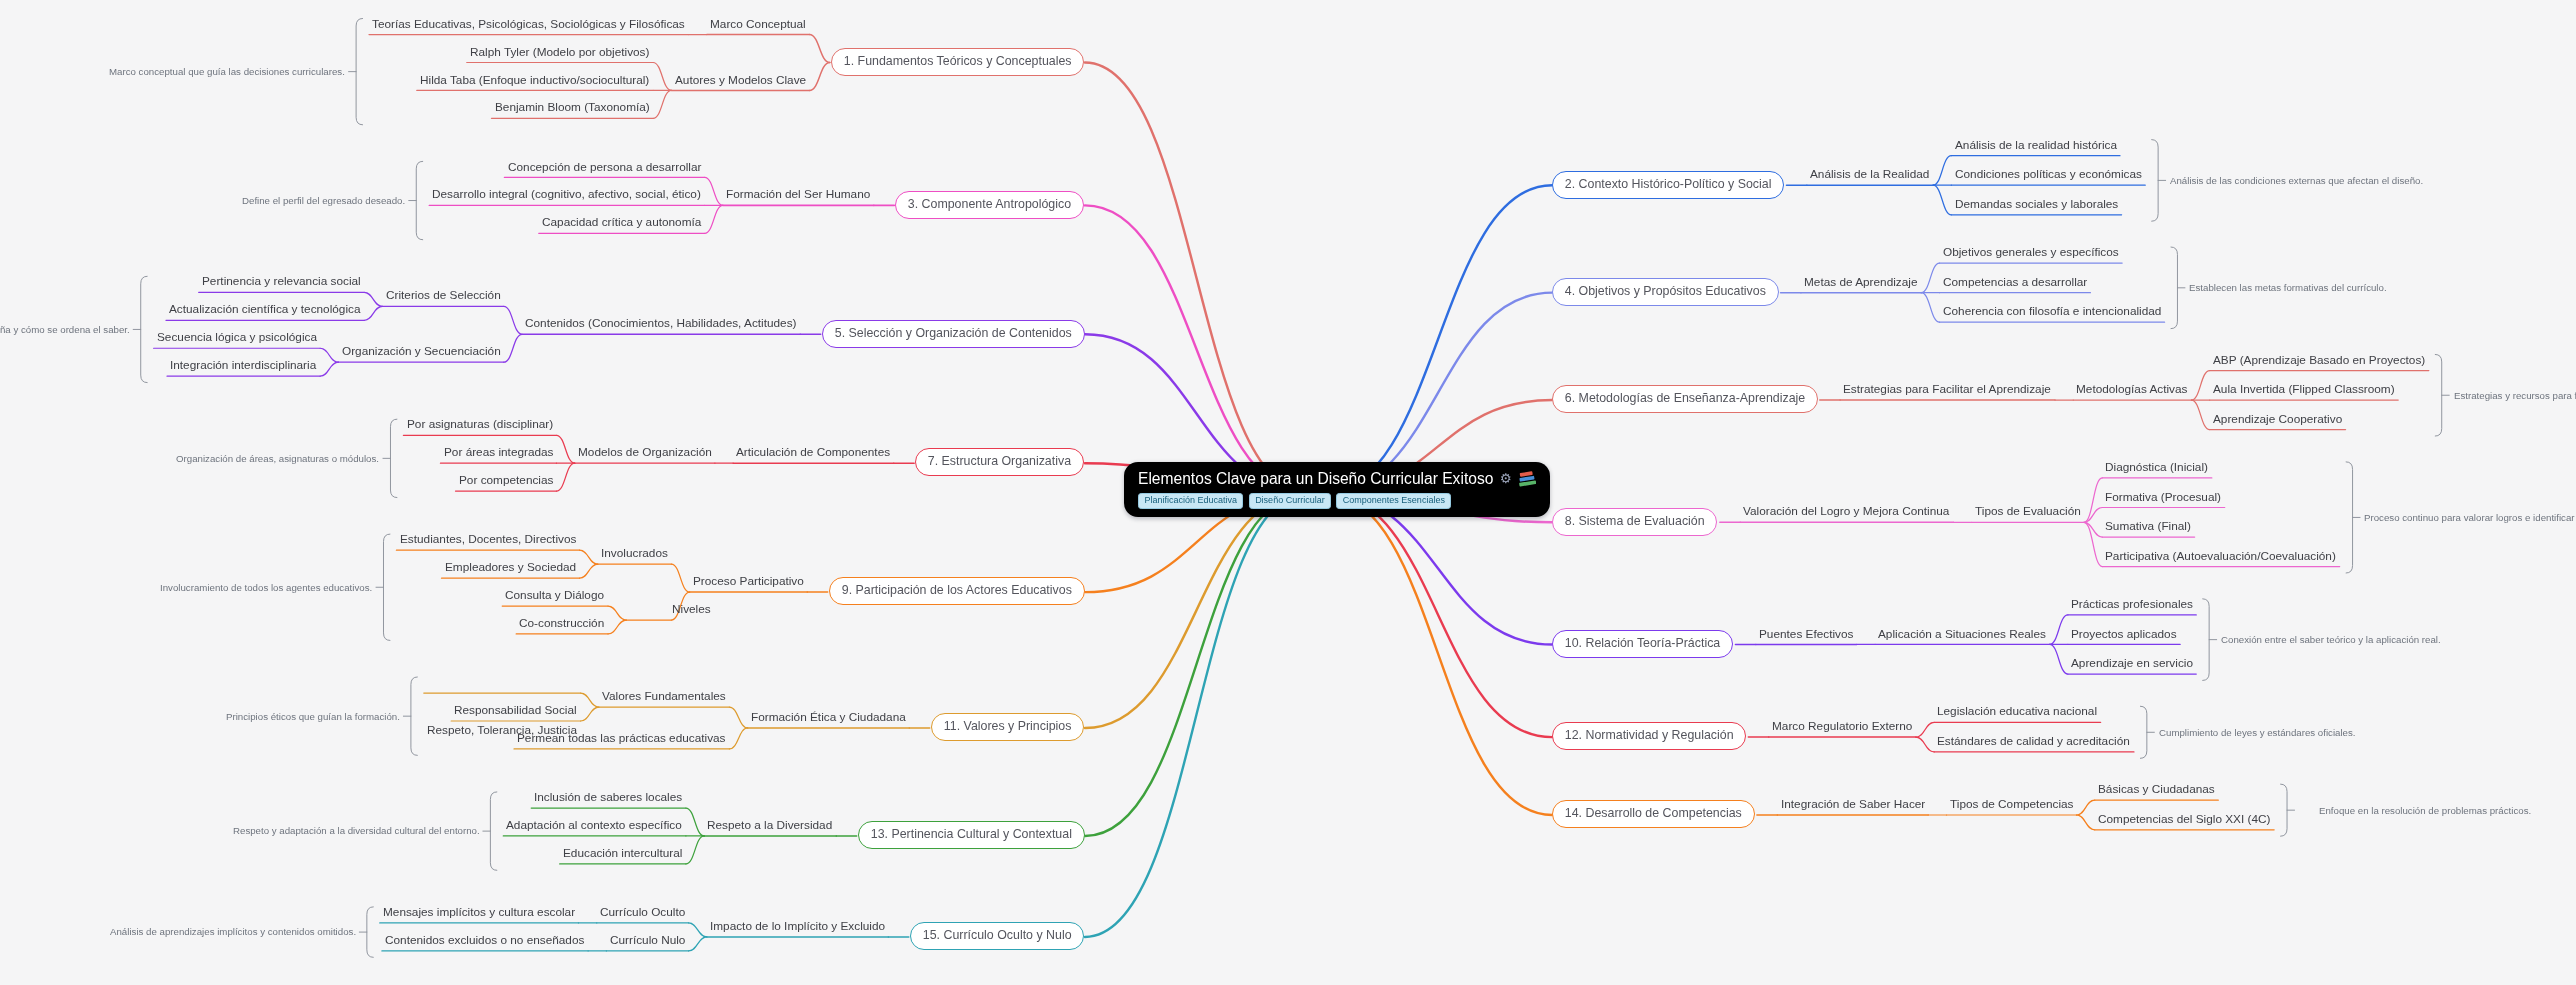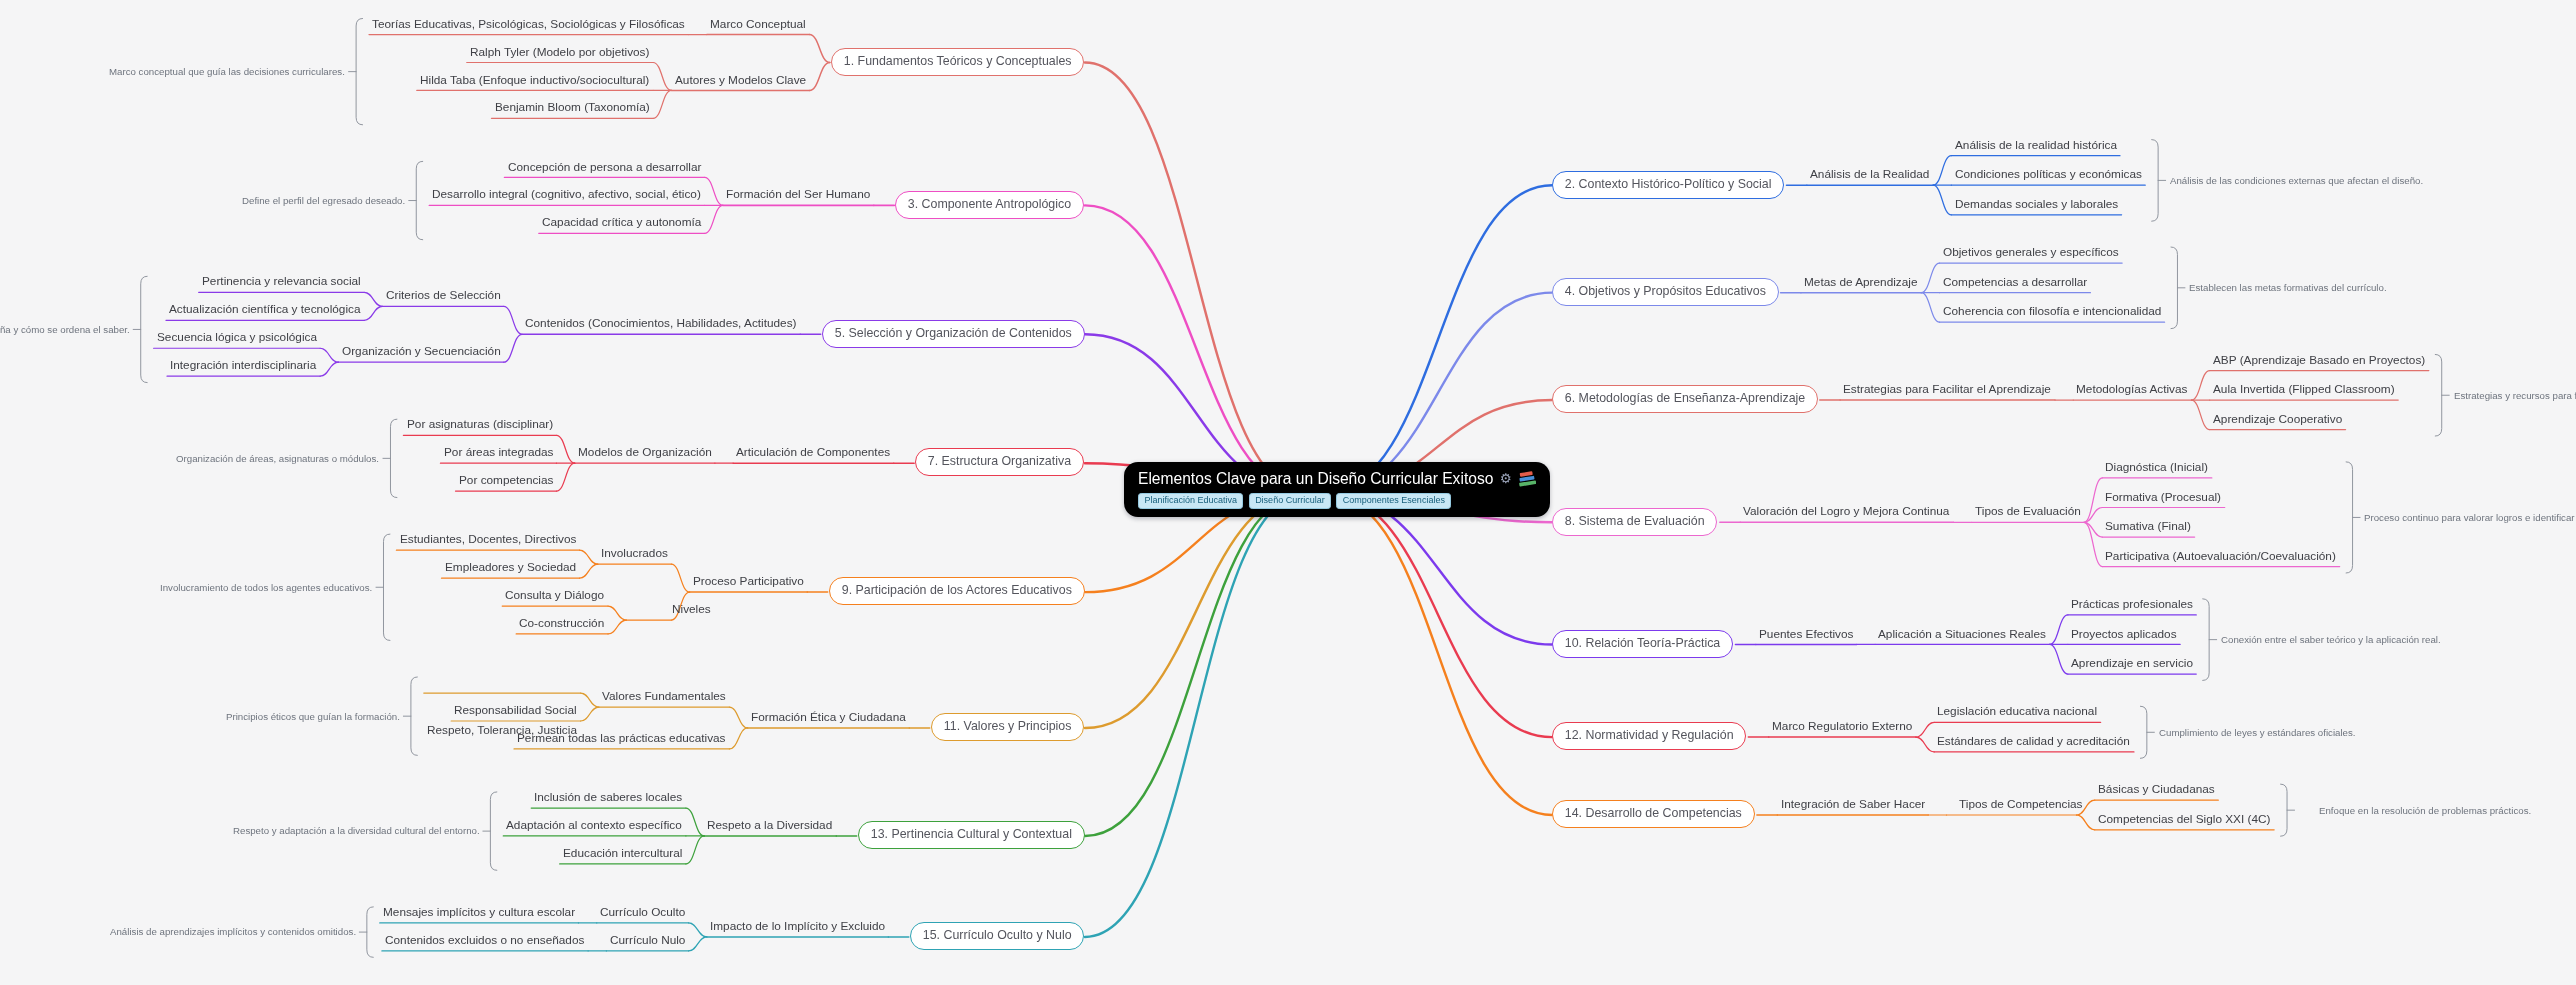--- a/index.html
+++ b/index.html
@@ -315,18 +315,18 @@
     <div class="tnode" style="left: 2071px; top: 627px;">Proyectos aplicados</div>
     <div class="tnode" style="left: 2071px; top: 656px;">Aprendizaje en servicio</div>
     <div class="note" style="left: 2221px; top: 633px;">Conexión entre el saber teórico y la aplicación real.</div>
     <div class="bnode" style="border-color: rgb(233, 59, 80); left: 1552px; top: 722px;">12. Normatividad y Regulación</div>
     <div class="tnode" style="left: 1772px; top: 719px;">Marco Regulatorio Externo</div>
     <div class="tnode" style="left: 1937px; top: 704px;">Legislación educativa nacional</div>
     <div class="tnode" style="left: 1937px; top: 734px;">Estándares de calidad y acreditación</div>
     <div class="note" style="left: 2159px; top: 726px;">Cumplimiento de leyes y estándares oficiales.</div>
     <div class="bnode" style="border-color: rgb(245, 128, 30); left: 1552px; top: 800px;">14. Desarrollo de Competencias</div>
     <div class="tnode" style="left: 1781px; top: 797px;">Integración de Saber Hacer</div>
-    <div class="tnode" style="left: 1950px; top: 797px; margin-left: 9px;">Tipos de Competencias</div>
+    <div class="tnode" style="left: 1950px; top: 797px;">Tipos de Competencias</div>
     <div class="tnode" style="left: 2098px; top: 782px;">Básicas y Ciudadanas</div>
     <div class="tnode" style="left: 2098px; top: 812px;">Competencias del Siglo XXI (4C)</div>
     <div class="note" style="left: 2299px; top: 804px; padding-left: 20px;">Enfoque en la resolución de problemas prácticos.</div>
   </div>
 
 
 </body></html>

